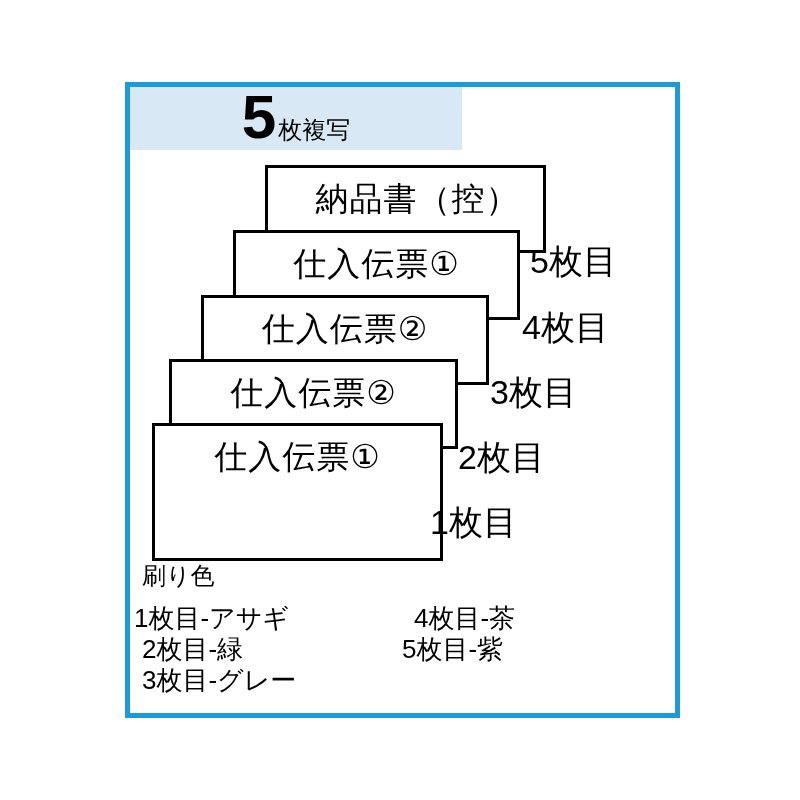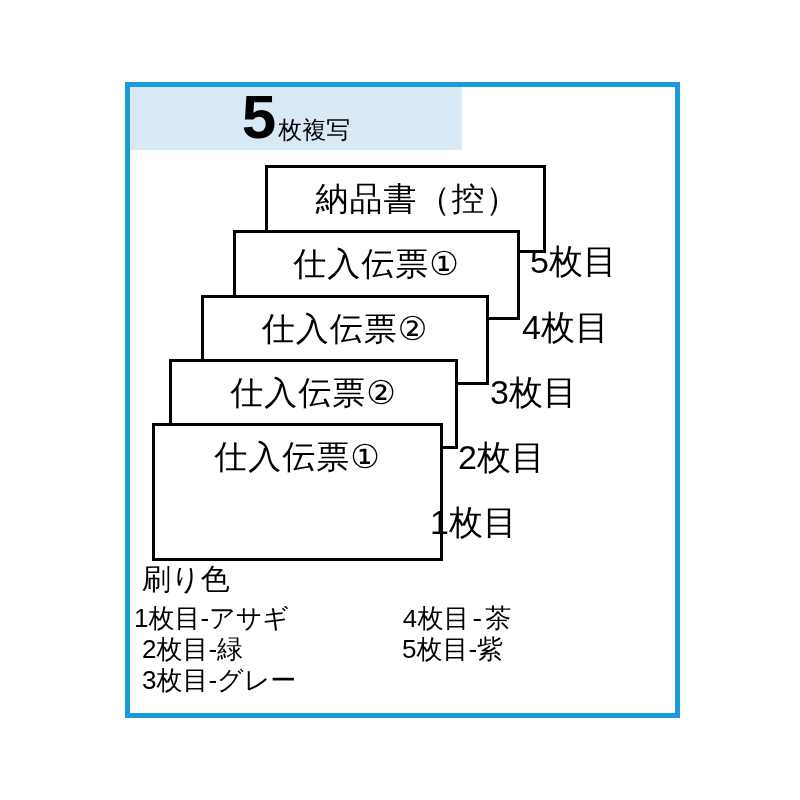--- a/index.html
+++ b/index.html
@@ -70,31 +70,31 @@
   }
   .s5 { left: 400px; top: 152px; }
   .s4 { left: 392px; top: 218px; }
   .s3 { left: 360px; top: 283px; }
   .s2 { left: 328px; top: 348px; }
   .s1 { left: 300px; top: 413px; }
   .colors-heading {
     position: absolute;
     left: 12px;
     top: 473px;
-    font-size: 29px;
+    font-size: 24px;
   }
   .color-item {
     position: absolute;
     font-size: 26px;
     white-space: nowrap;
   }
   .li0 { left: 4px;  top: 514px; }
   .li1 { left: 12px;  top: 545px; }
   .li2 { left: 12px;  top: 576px; }
-  .ri0 { left: 272px; top: 514px; font-family: Liberation Mono, monospace; }
+  .ri0 { left: 284px; top: 514px; }
   .ri1 { left: 272px; top: 545px; }
 </style>
 </head>
 <body>
 
 <div class="frame">
 
   <div class="banner">
     <span class="num">5</span>
     <span class="suffix">枚複写</span>

